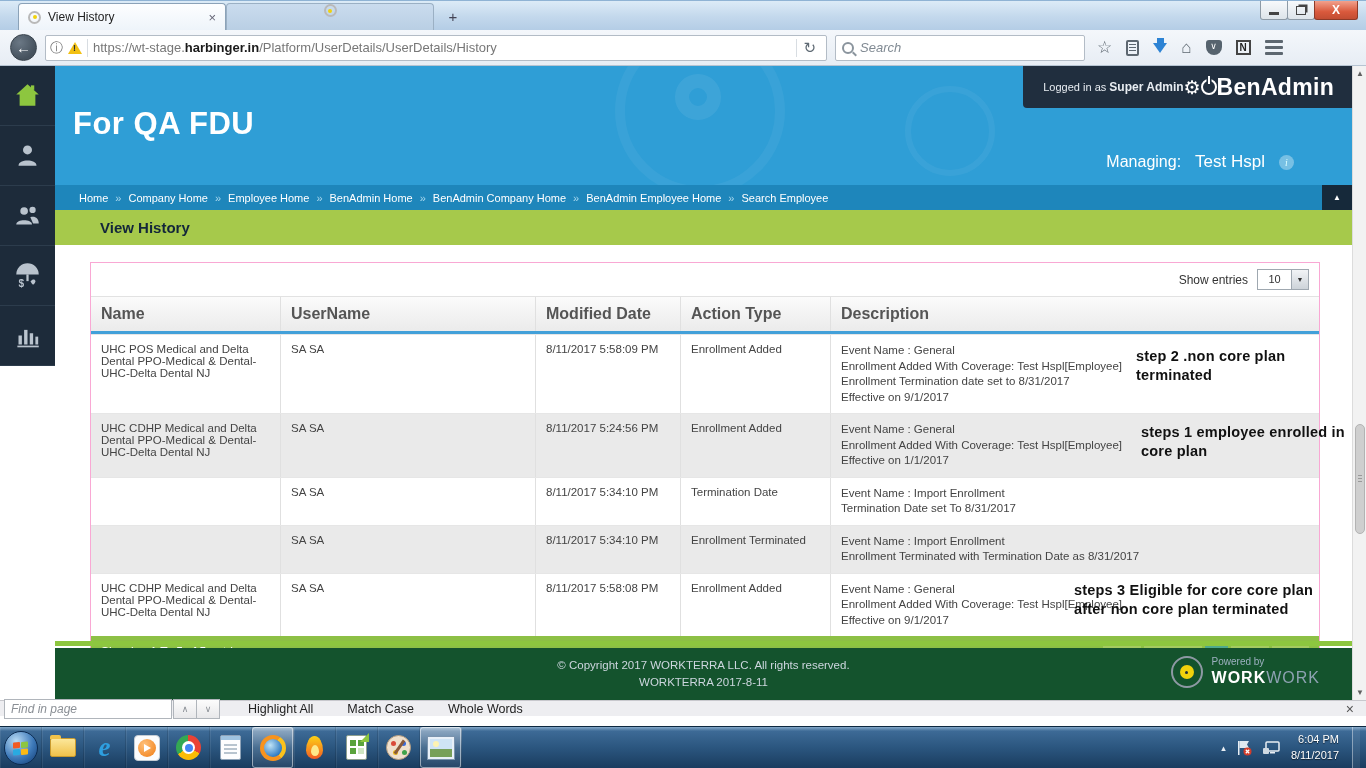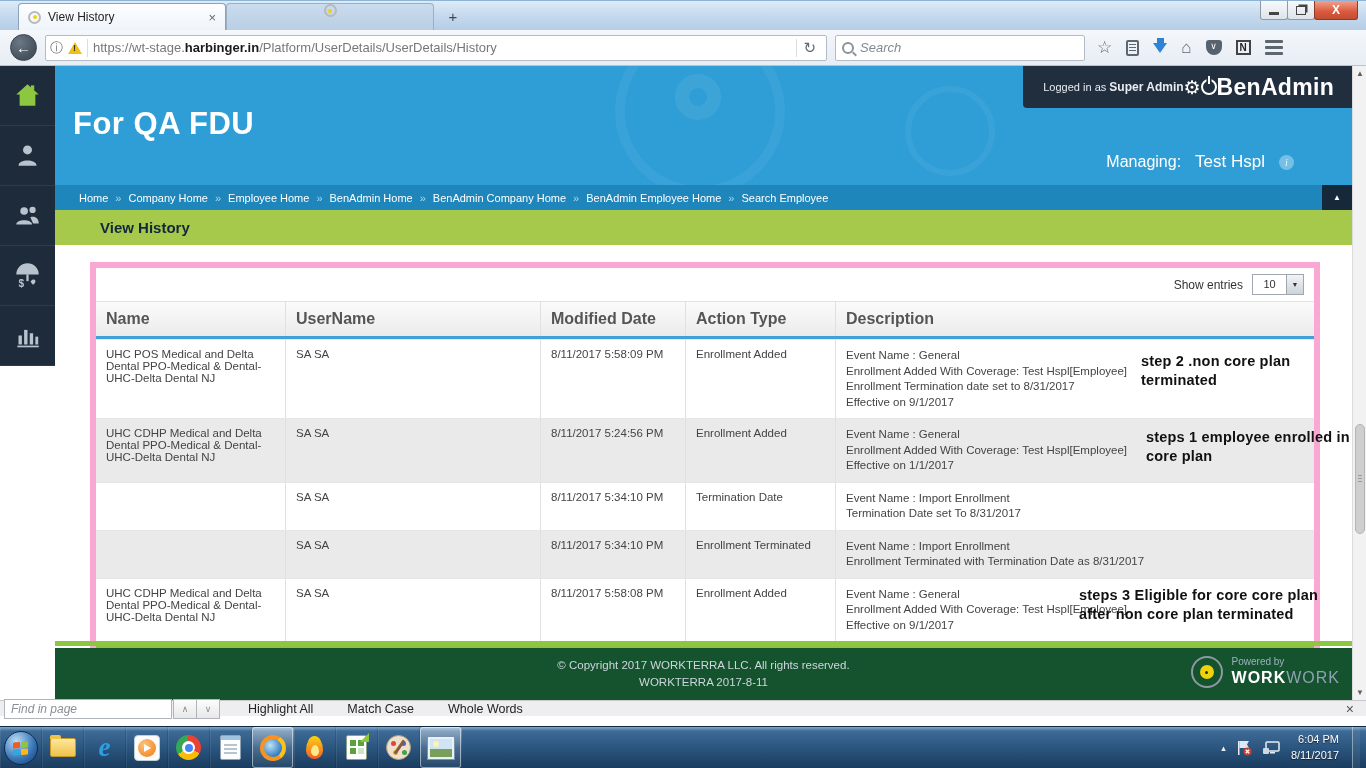--- a/index.html
+++ b/index.html
@@ -99,21 +99,21 @@
   .crumb { white-space:nowrap; }
   .crumb-sep { color:#a9d8ee; font-size:11px; }
   .collapse-btn { position:absolute; right:0; top:0; width:30px; height:25px; background:#16293a; color:#fff; font-size:8px; display:flex; align-items:center; justify-content:center; }
 
   
   .page-title-bar { height:35px; background:#a6c94b; display:flex; align-items:center; padding-left:45px; }
   .page-title { color:#13263a; font-size:15px; font-weight:bold; }
 
   
   .content { position:relative; height:455px; background:#fff; }
-  .panel { position:absolute; left:35px; right:32px; top:17px; border:6px solid #f9a8d4; background:#fff; }
+  .panel { position:absolute; left:35px; right:32px; top:17px; border:1px solid #f9a8d4; background:#fff; }
   .entries-row { height:33px; display:flex; justify-content:flex-end; align-items:center; gap:9px; padding-right:10px; }
   .entries-label { font-size:12px; color:#333; }
   .select { display:flex; width:52px; height:21px; border:1px solid #9fa8b0; background:#fff; }
   .select .val { flex:1; font-size:11px; color:#333; text-align:center; line-height:19px; }
   .select .btn { width:17px; background:linear-gradient(#f2f4f6,#cdd3d9); border-left:1px solid #9fa8b0; font-size:7px; color:#333; display:flex; align-items:center; justify-content:center; }
 
   .tbl-header { display:flex; background:linear-gradient(#fbfbfb,#ebebeb); border-bottom:3px solid #42a0d9; border-top:1px solid #e2e2e2; }
   .tbl-header .cell { font-weight:bold; font-size:16px; color:#555; }
   .cell { padding:8px 10px; border-right:1px solid #e0e0e0; }
   .cell:last-child { border-right:none; }
@@ -131,21 +131,21 @@
   .green-bar { height:32px; background:#8dc045; display:flex; justify-content:space-between; align-items:center; padding:0 10px; }
   .summary { color:#fff; font-size:12px; }
   .pagination { display:flex; gap:3px; }
   .pg-btn { font-size:11px; color:#6f8c3c; background:#a4ca60; padding:3px 8px; border-radius:2px; }
   .pg-btn.page { background:#4fa98d; color:#fff; }
 
   
   .green-line { position:absolute; left:0; right:0; top:575px; height:5px; background:#8dc63f; }
   .site-footer { position:absolute; left:0; right:0; top:582px; height:52px; background:#14532d; color:#cdd6de; }
   .copyright { position:absolute; left:0; right:0; top:9px; text-align:center; font-size:11.5px; line-height:1.5; }
-  .powered { position:absolute; right:12px; top:8px; display:flex; align-items:center; gap:9px; }
+  .powered { position:absolute; right:32px; top:8px; display:flex; align-items:center; gap:9px; }
   .wt-logo { width:32px; height:32px; border-radius:50%; border:2px solid #8e99a4; position:relative; }
   .wt-logo::before { content:""; position:absolute; left:7px; top:7px; width:14px; height:14px; border-radius:50%; background:#f0d20c; }
   .wt-logo::after { content:""; position:absolute; left:12.5px; top:12.5px; width:3px; height:3px; border-radius:50%; background:#1e2c3b; }
   .powered-text { display:flex; flex-direction:column; line-height:1.2; }
   .powered-by { font-size:10px; color:#9db0c0; }
   .wt-name { font-size:16px; letter-spacing:1px; }
   .wt-work { color:#fff; font-weight:bold; } .wt-terra { color:#8ea2b2; }
 
   
   .findbar { position:absolute; top:700px; left:0; right:0; height:16px; background:#eeeef1; border-top:1px solid #c8c8cd; display:flex; align-items:center; padding:0 4px; }

